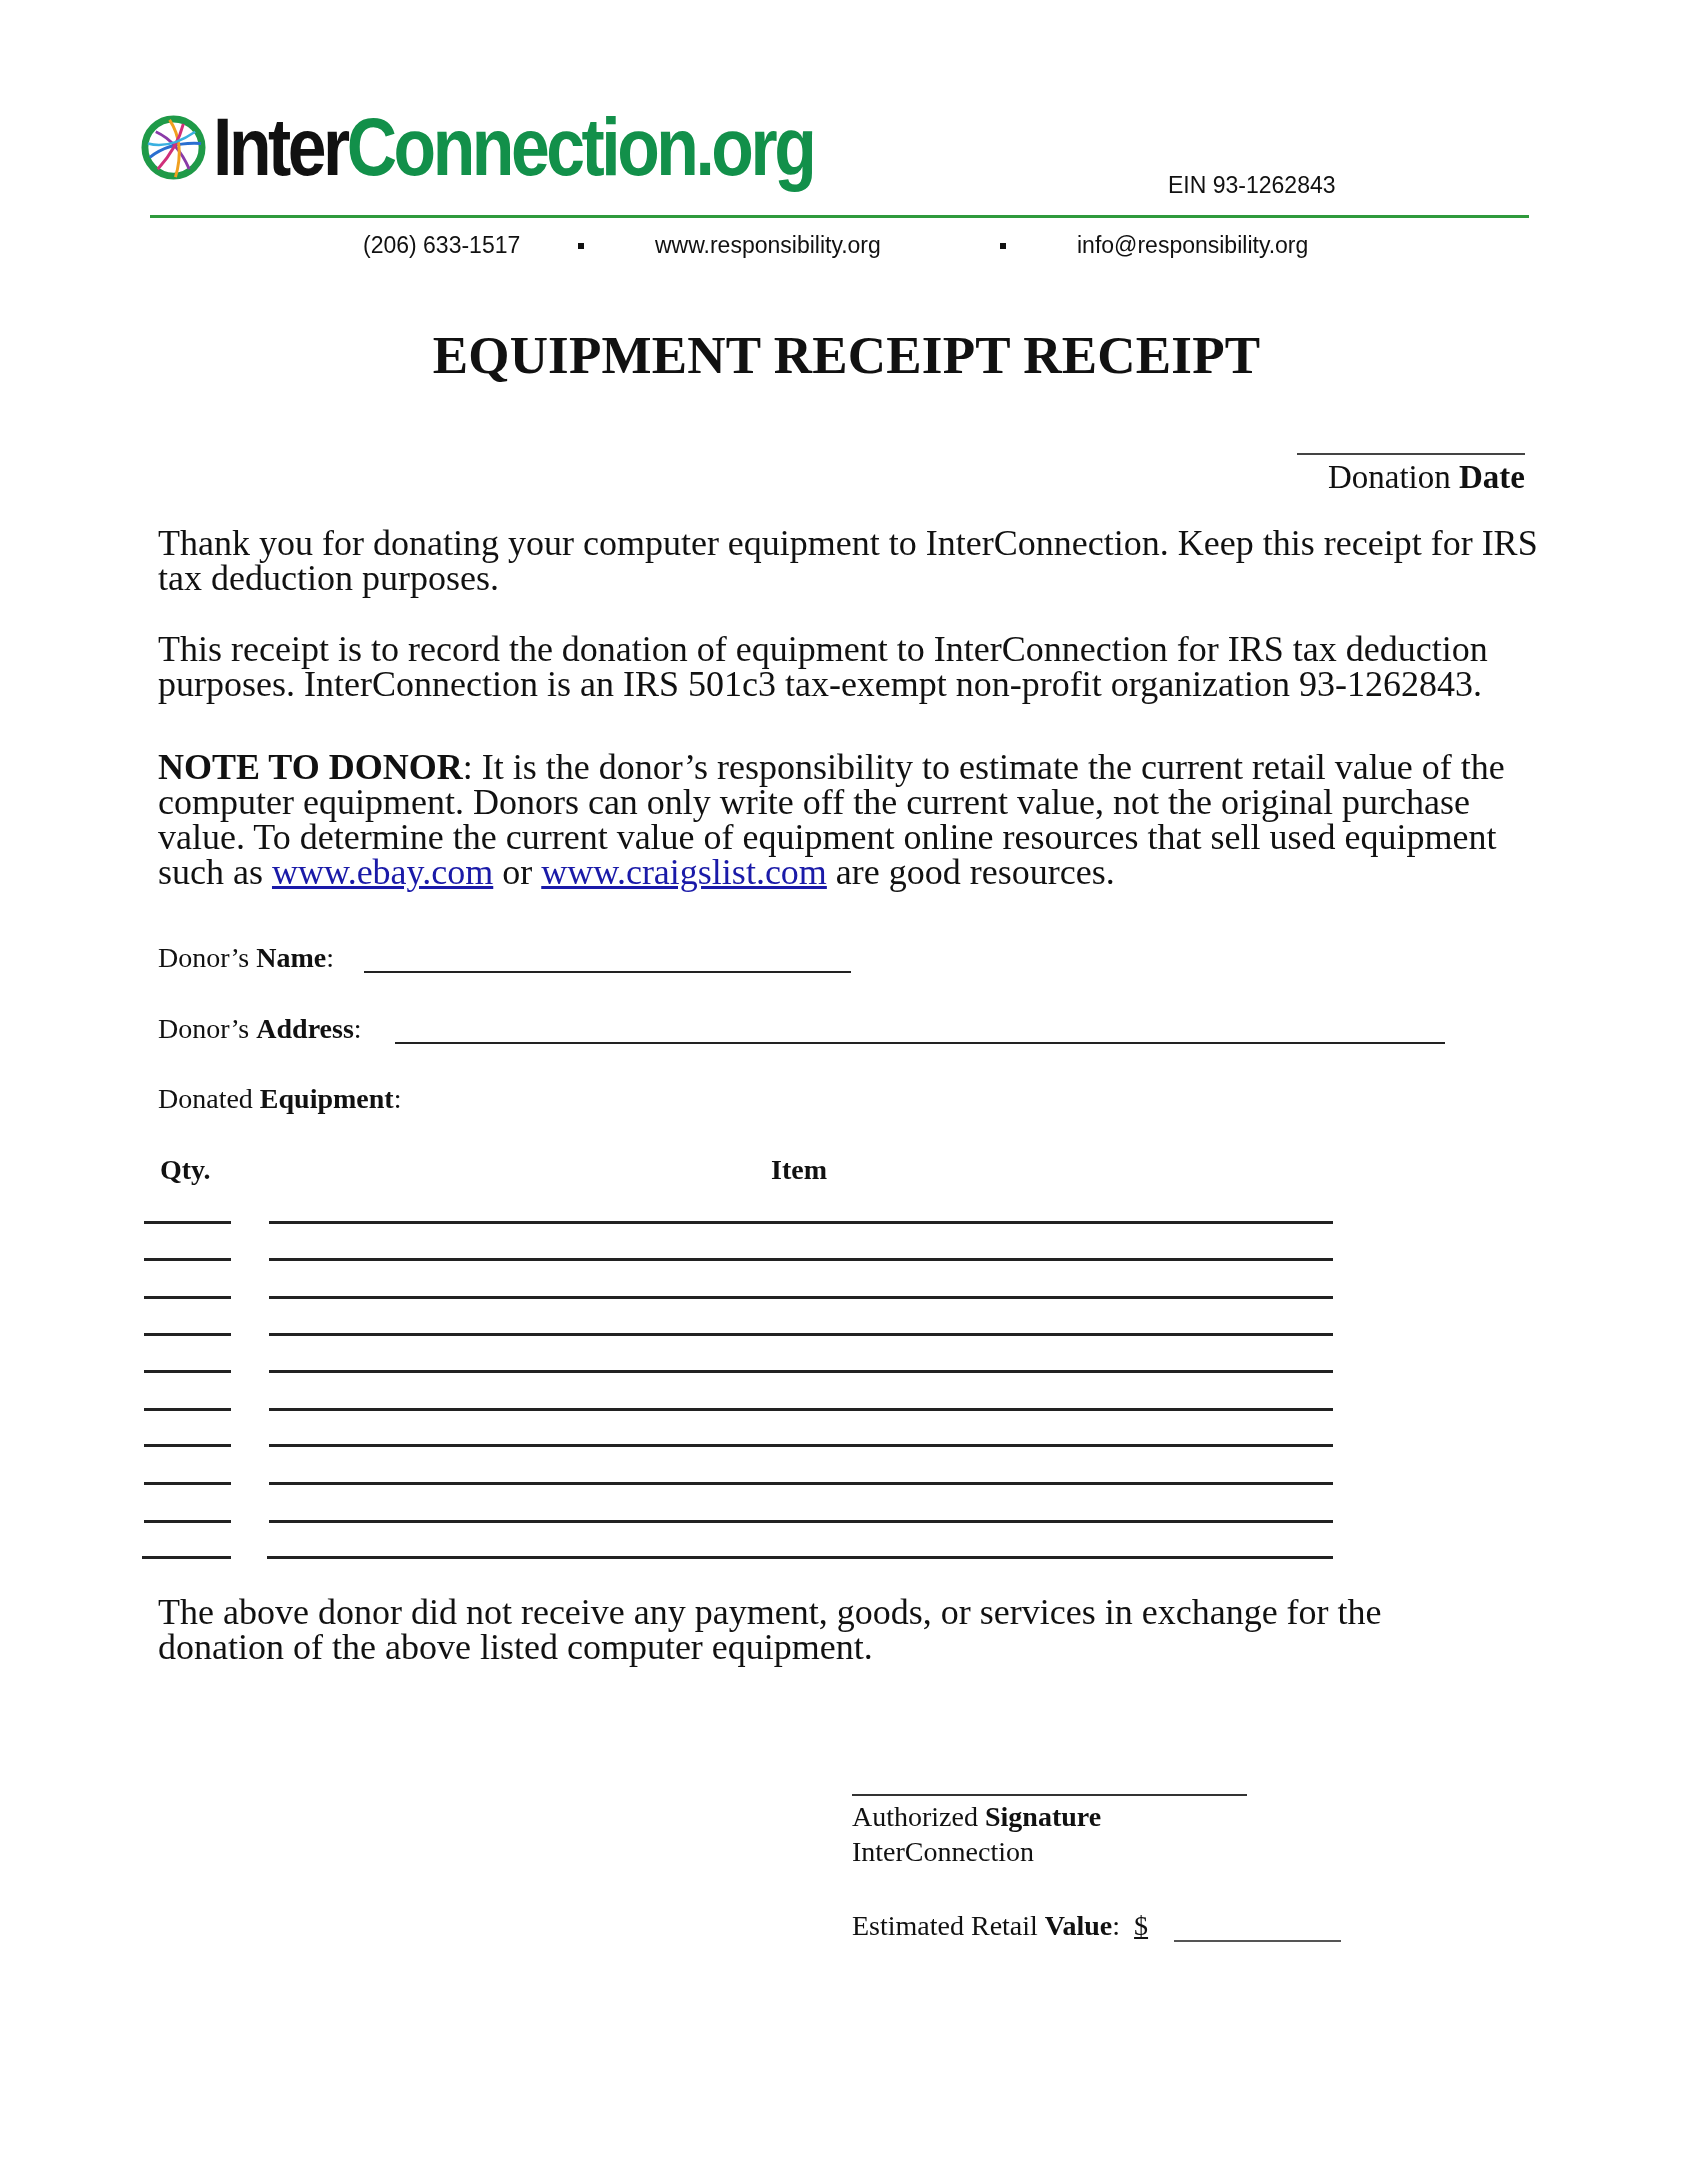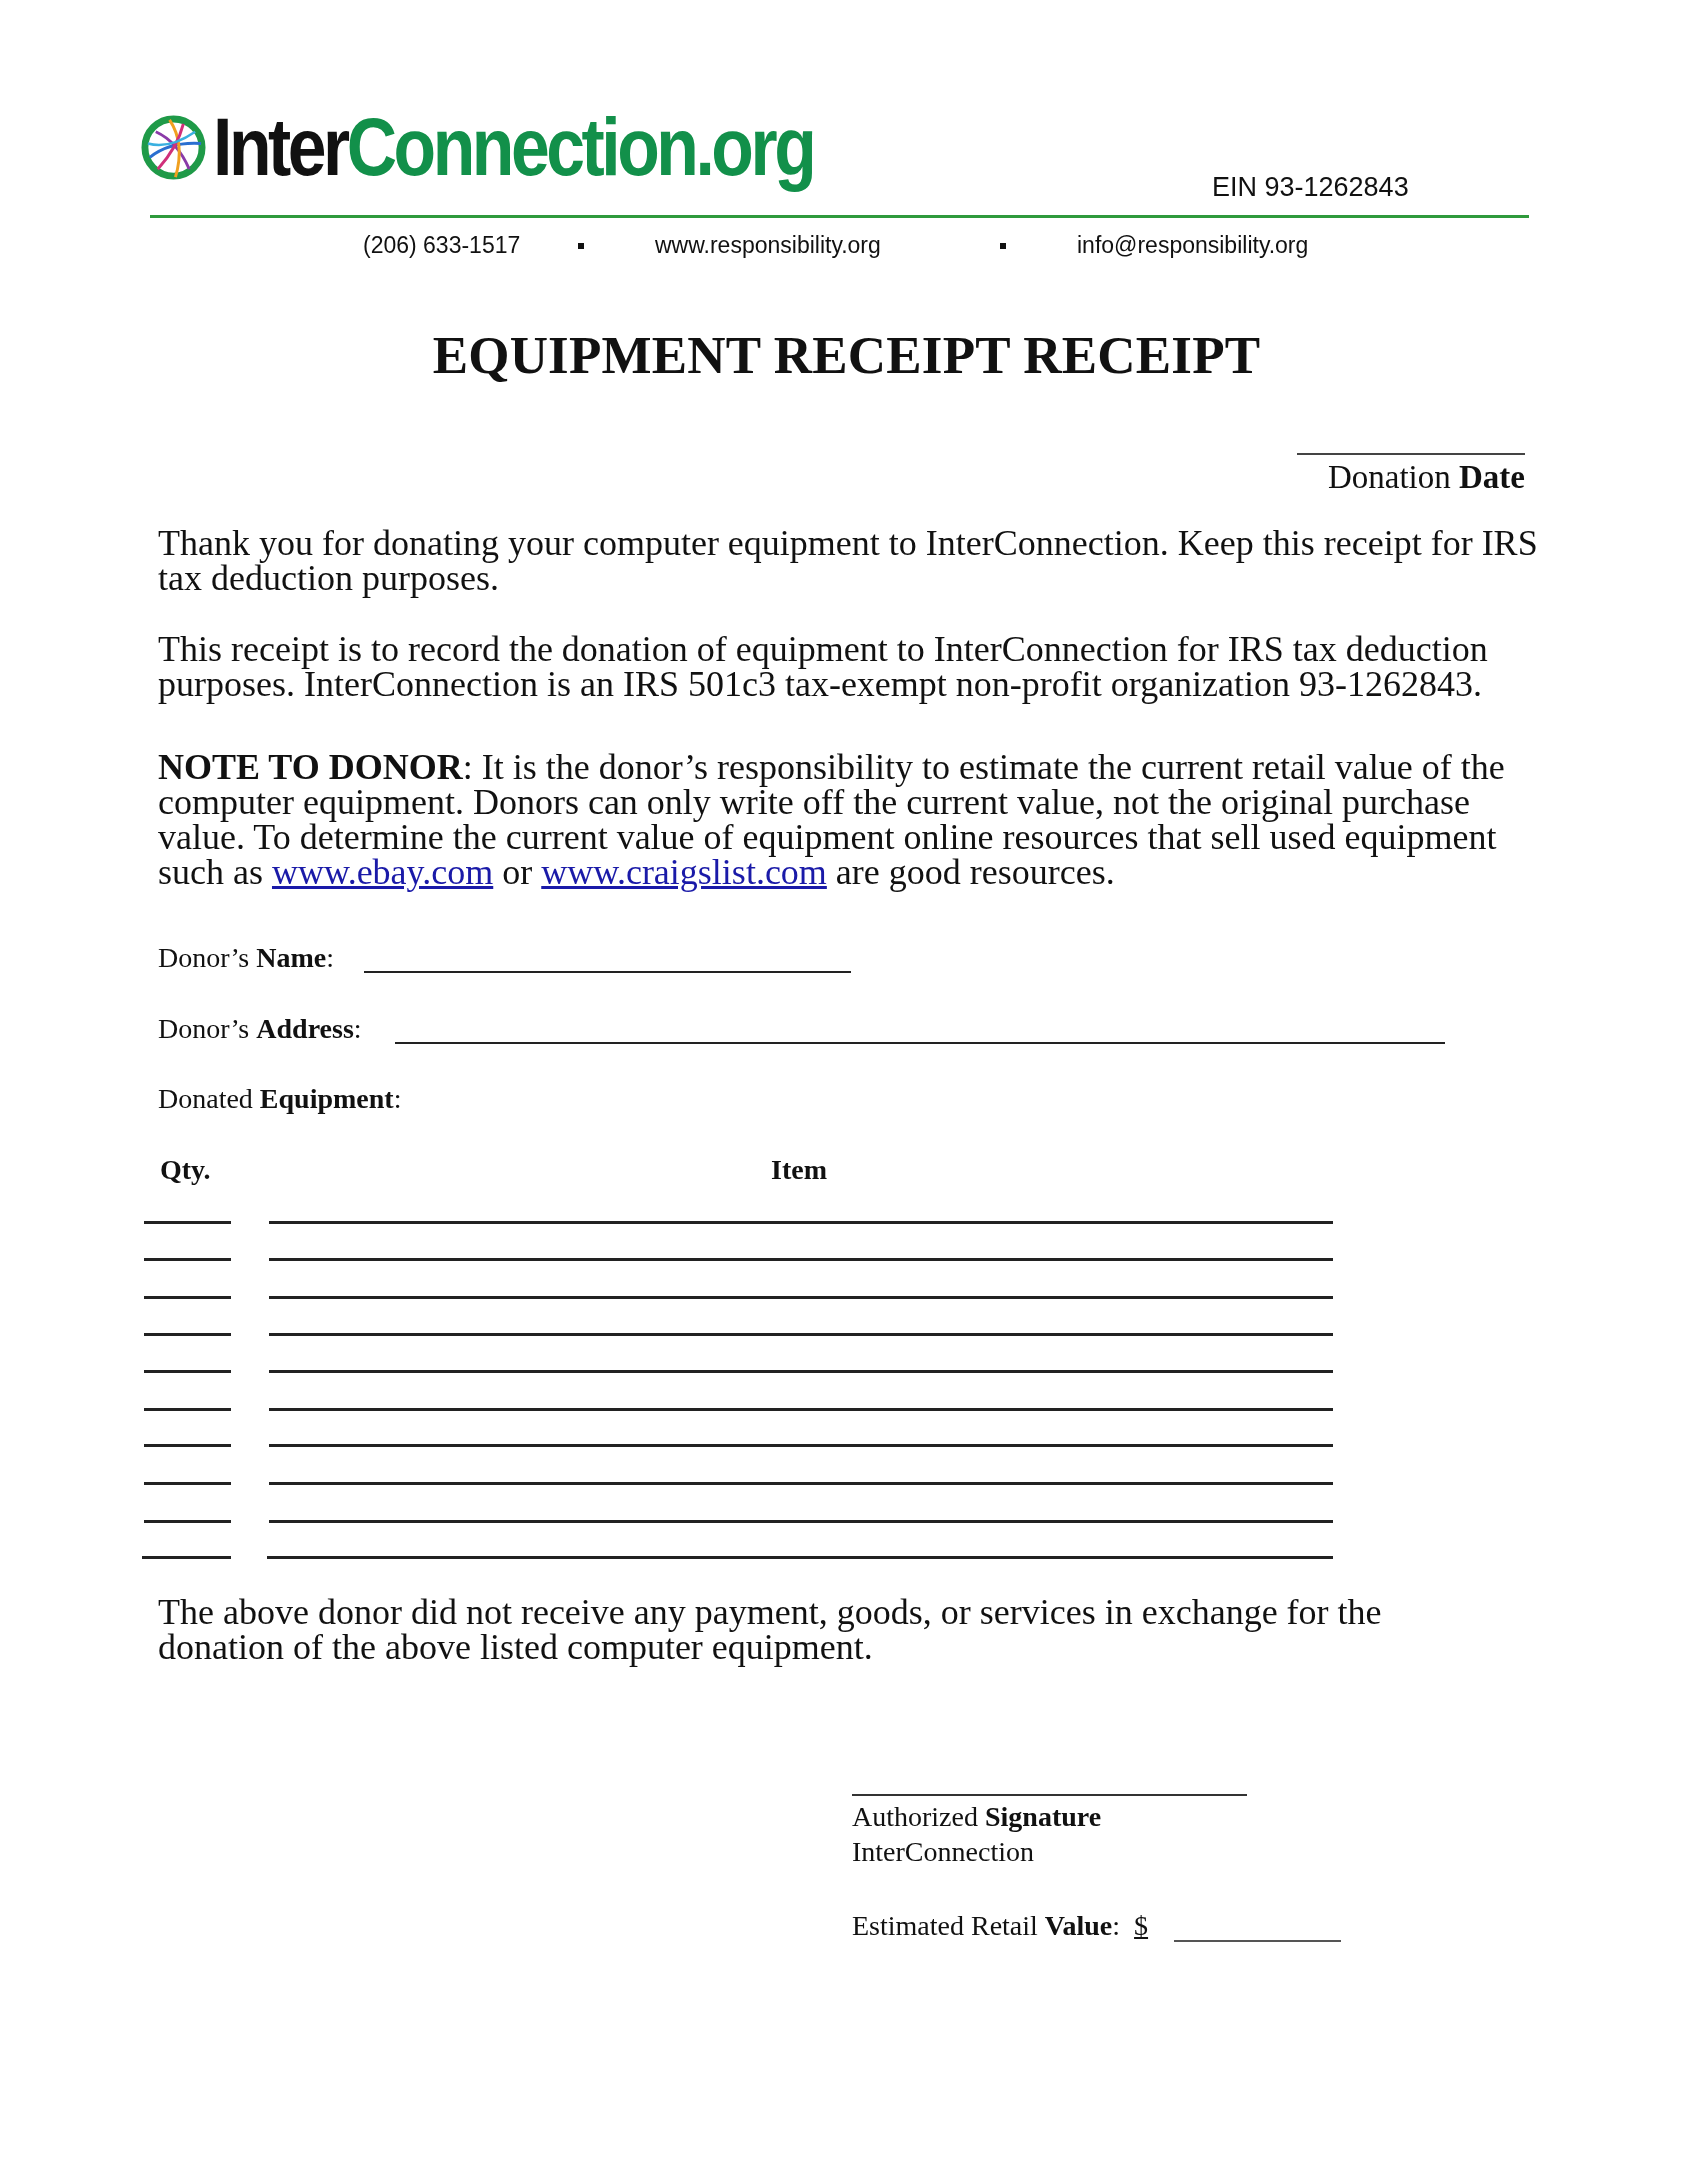--- a/index.html
+++ b/index.html
@@ -9,21 +9,21 @@
   .sans { font-family:"Liberation Sans", "DejaVu Sans", sans-serif; }
 
   
   .logo { left:140px; top:103px; height:89px; display:flex; align-items:center; }
   .logo-mark { width:67px; height:67px; margin-right:6px; }
   .logo-text { font-family:"Liberation Sans", "DejaVu Sans", sans-serif; font-weight:bold;
                font-size:81px; letter-spacing:-4px; line-height:1; transform:scaleX(0.86);
                transform-origin:left center; white-space:nowrap; }
   .logo-inter { color:#111111; }
   .logo-conn { color:#12904a; }
-  .ein { left:1212px; top:172px; font-size:27px; }
+  .ein { left:1168px; top:172px; font-size:23px; }
   .green-rule { left:150px; top:215px; width:1379px; height:3px; background:#2f9a3c; }
   .contact { top:232px; font-size:23px; white-space:nowrap; }
   .bullet { top:243px; width:6px; height:6px; background:#111; }
 
   
   .title { left:0; width:1683px; text-align:center; top:325px; font-size:53px; font-weight:bold;
            letter-spacing:0.2px; padding-left:10px; box-sizing:border-box; }
 
   
   .date-line { left:1297px; top:453px; width:228px; height:1.5px; background:#444; }

